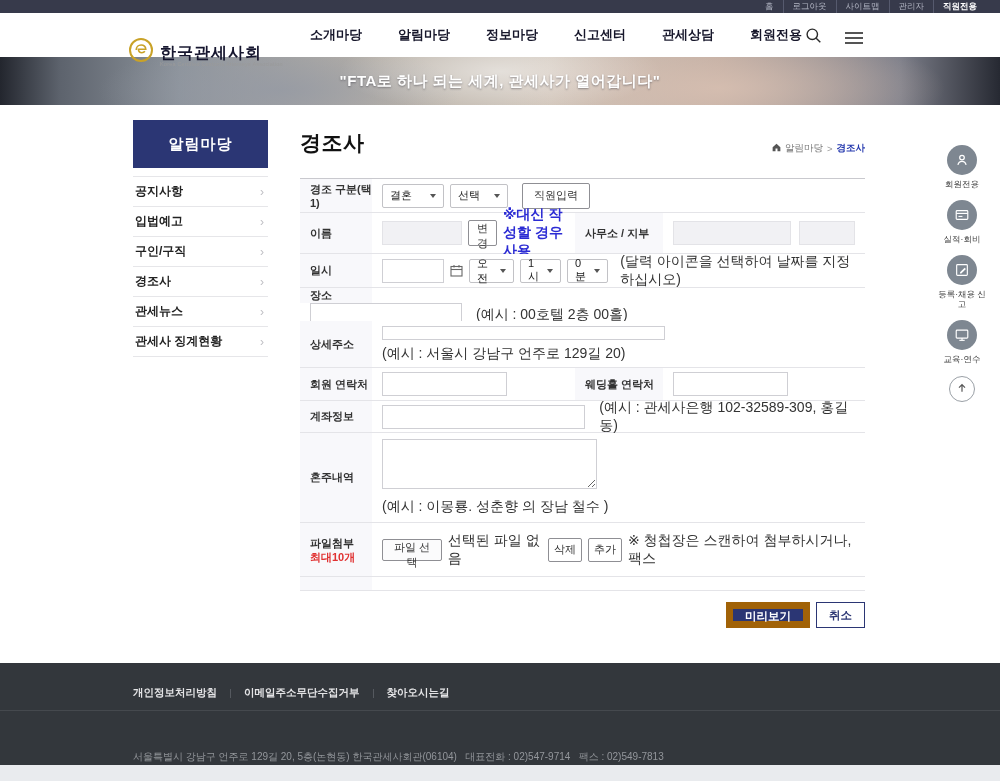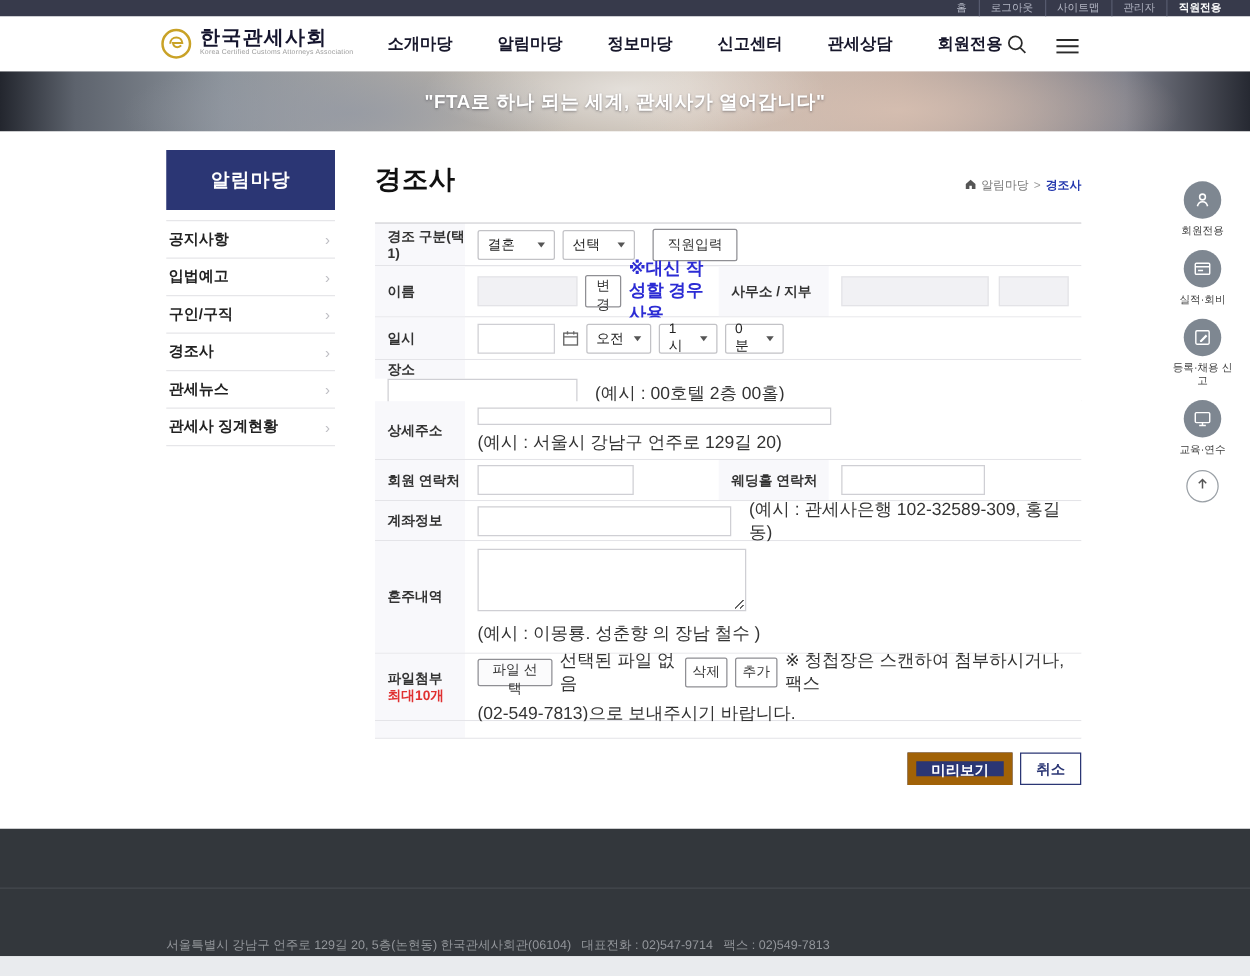--- a/index.html
+++ b/index.html
@@ -8,21 +8,21 @@
 
   
   .topbar { position:absolute; top:0; left:0; width:1000px; height:13px; background:#373a4b;
             display:flex; justify-content:flex-end; align-items:center; padding-right:14px; z-index:5; }
   .tb-link { font-size:8.5px; color:#b3b6c4; padding:0 9px; cursor:pointer; line-height:13px; }
   .tb-link + .tb-link { border-left:1px solid #565a6e; }
   .tb-link.emph { color:#fff; font-weight:bold; }
 
   
   .header { position:absolute; top:13px; left:0; width:1000px; height:44px; background:#fff; z-index:4; }
-  .logo { position:absolute; left:128px; top:9px; display:flex; align-items:flex-start; gap:6px; cursor:pointer; }
+  .logo { position:absolute; left:128px; top:24px; display:flex; align-items:flex-end; gap:6px; cursor:pointer; }
   .logo-text .t { font-size:16px; font-weight:bold; color:#15152e; letter-spacing:1px; line-height:17px; }
   .logo-text .s { font-size:5.5px; color:#9a9a9a; letter-spacing:0.2px; }
   .nav { position:absolute; left:292px; top:0; height:44px; display:flex; align-items:center; }
   .nav-item { width:88px; text-align:center; font-size:13px; font-weight:bold; color:#17172b; cursor:pointer; }
   .hdr-ico { position:absolute; top:14px; cursor:pointer; }
   .hdr-ico.search { left:805px; }
   .hdr-ico.menu { left:845px; top:17px; }
 
   
   .banner { position:absolute; top:57px; left:0; width:1000px; height:48px;
@@ -244,20 +244,21 @@
           <span class="chev"></span>
       </span>
       <span class="sel" style="width:47px;">
         <span>1시</span>
           <span class="chev"></span>
       </span>
       <span class="sel" style="width:47px;">
         <span>0분</span>
           <span class="chev"></span>
       </span>
+      <span class="note" style="margin-left:6px;">(달력 아이콘을 선택하여 날짜를 지정하십시오)</span>
     </div>
   </div>
 
   <div class="frow" style="height:33px;flex-direction:column;">
     <div class="fl">장소</div>
     <div class="fc">
       <input class="inp" style="width: 152px;">
       <span class="note" style="margin-left:8px;">(예시 : 00호텔 2층 00홀)</span>
     </div>
   </div>
@@ -303,23 +304,20 @@
       <span class="red">최대10개</span>
     </div>
     <div class="fc col" style="justify-content:center;">
       <div class="file-line1">
         <button class="file-btn">파일 선택</button>
         <span class="note">선택된 파일 없음</span>
         <button class="sm-btn" style="margin-left:auto;">삭제</button>
         <button class="sm-btn">추가</button>
         <span class="note">※ 청첩장은 스캔하여 첨부하시거나, 팩스</span>
       </div>
-      <div class="file-line2">
-        <span class="note">(02-549-7813)으로 보내주시기 바랍니다.</span>
-      </div>
     </div>
   </div>
 
   <div class="frow" style="height:14px;">
     <div class="fl"></div>
     <div class="fc"></div>
   </div>
 </div>
 
 <div class="actions">
@@ -369,20 +367,27 @@
   <div class="q-top">
     <span>
       <svg width="12" height="12" viewBox="0 0 14 14">
         <path d="M7 11.5 V3 M3.5 6.5 L7 3 l3.5 3.5" fill="none" stroke="#555" stroke-width="1.4"></path>
       </svg>
     </span>
   </div>
 </div>
 
 <div class="footer">
+  <div class="f-links">
+    <span class="f-link">개인정보처리방침</span>
+    <span class="f-sep"></span>
+    <span class="f-link">이메일주소무단수집거부</span>
+    <span class="f-sep"></span>
+    <span class="f-link">찾아오시는길</span>
+  </div>
   <div class="f-divider"></div>
   <div class="f-addr">
     <div>서울특별시 강남구 언주로 129길 20, 5층(논현동) 한국관세사회관(06104)   대표전화 : 02)547-9714   팩스 : 02)549-7813</div>
     
   </div>
 </div>
 
 <div class="bottom-strip"></div>
 
 </body></html>

